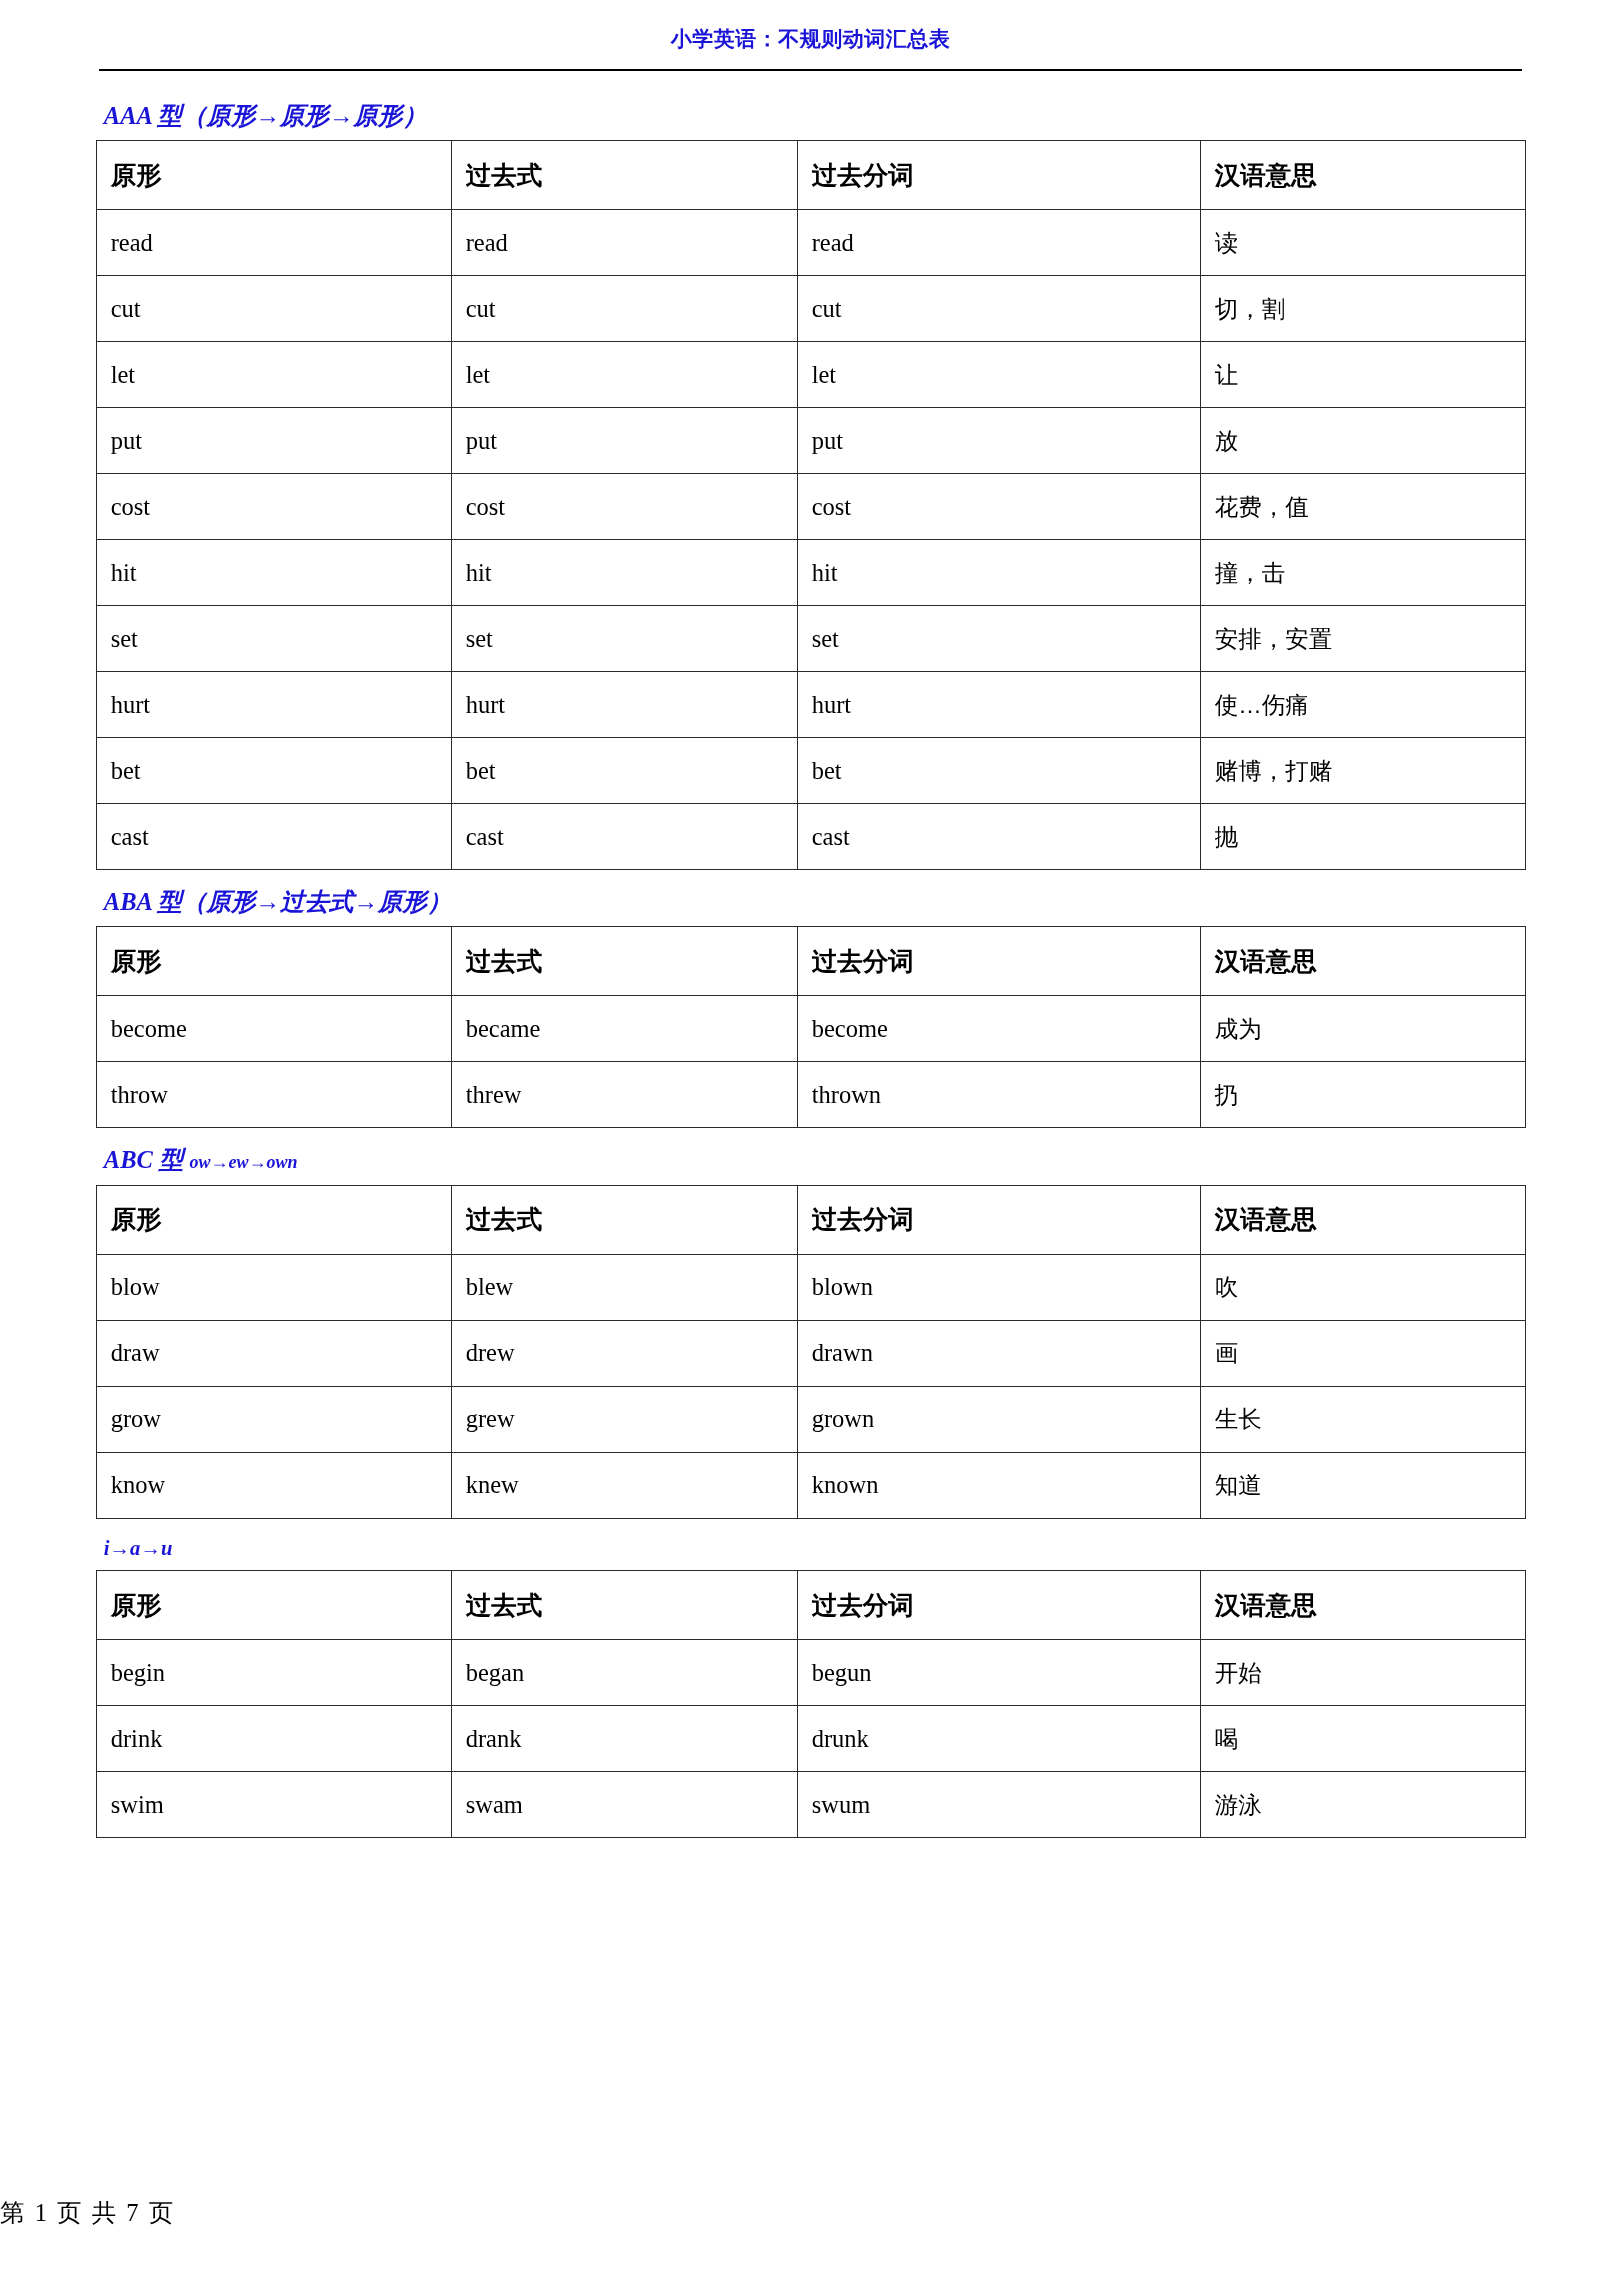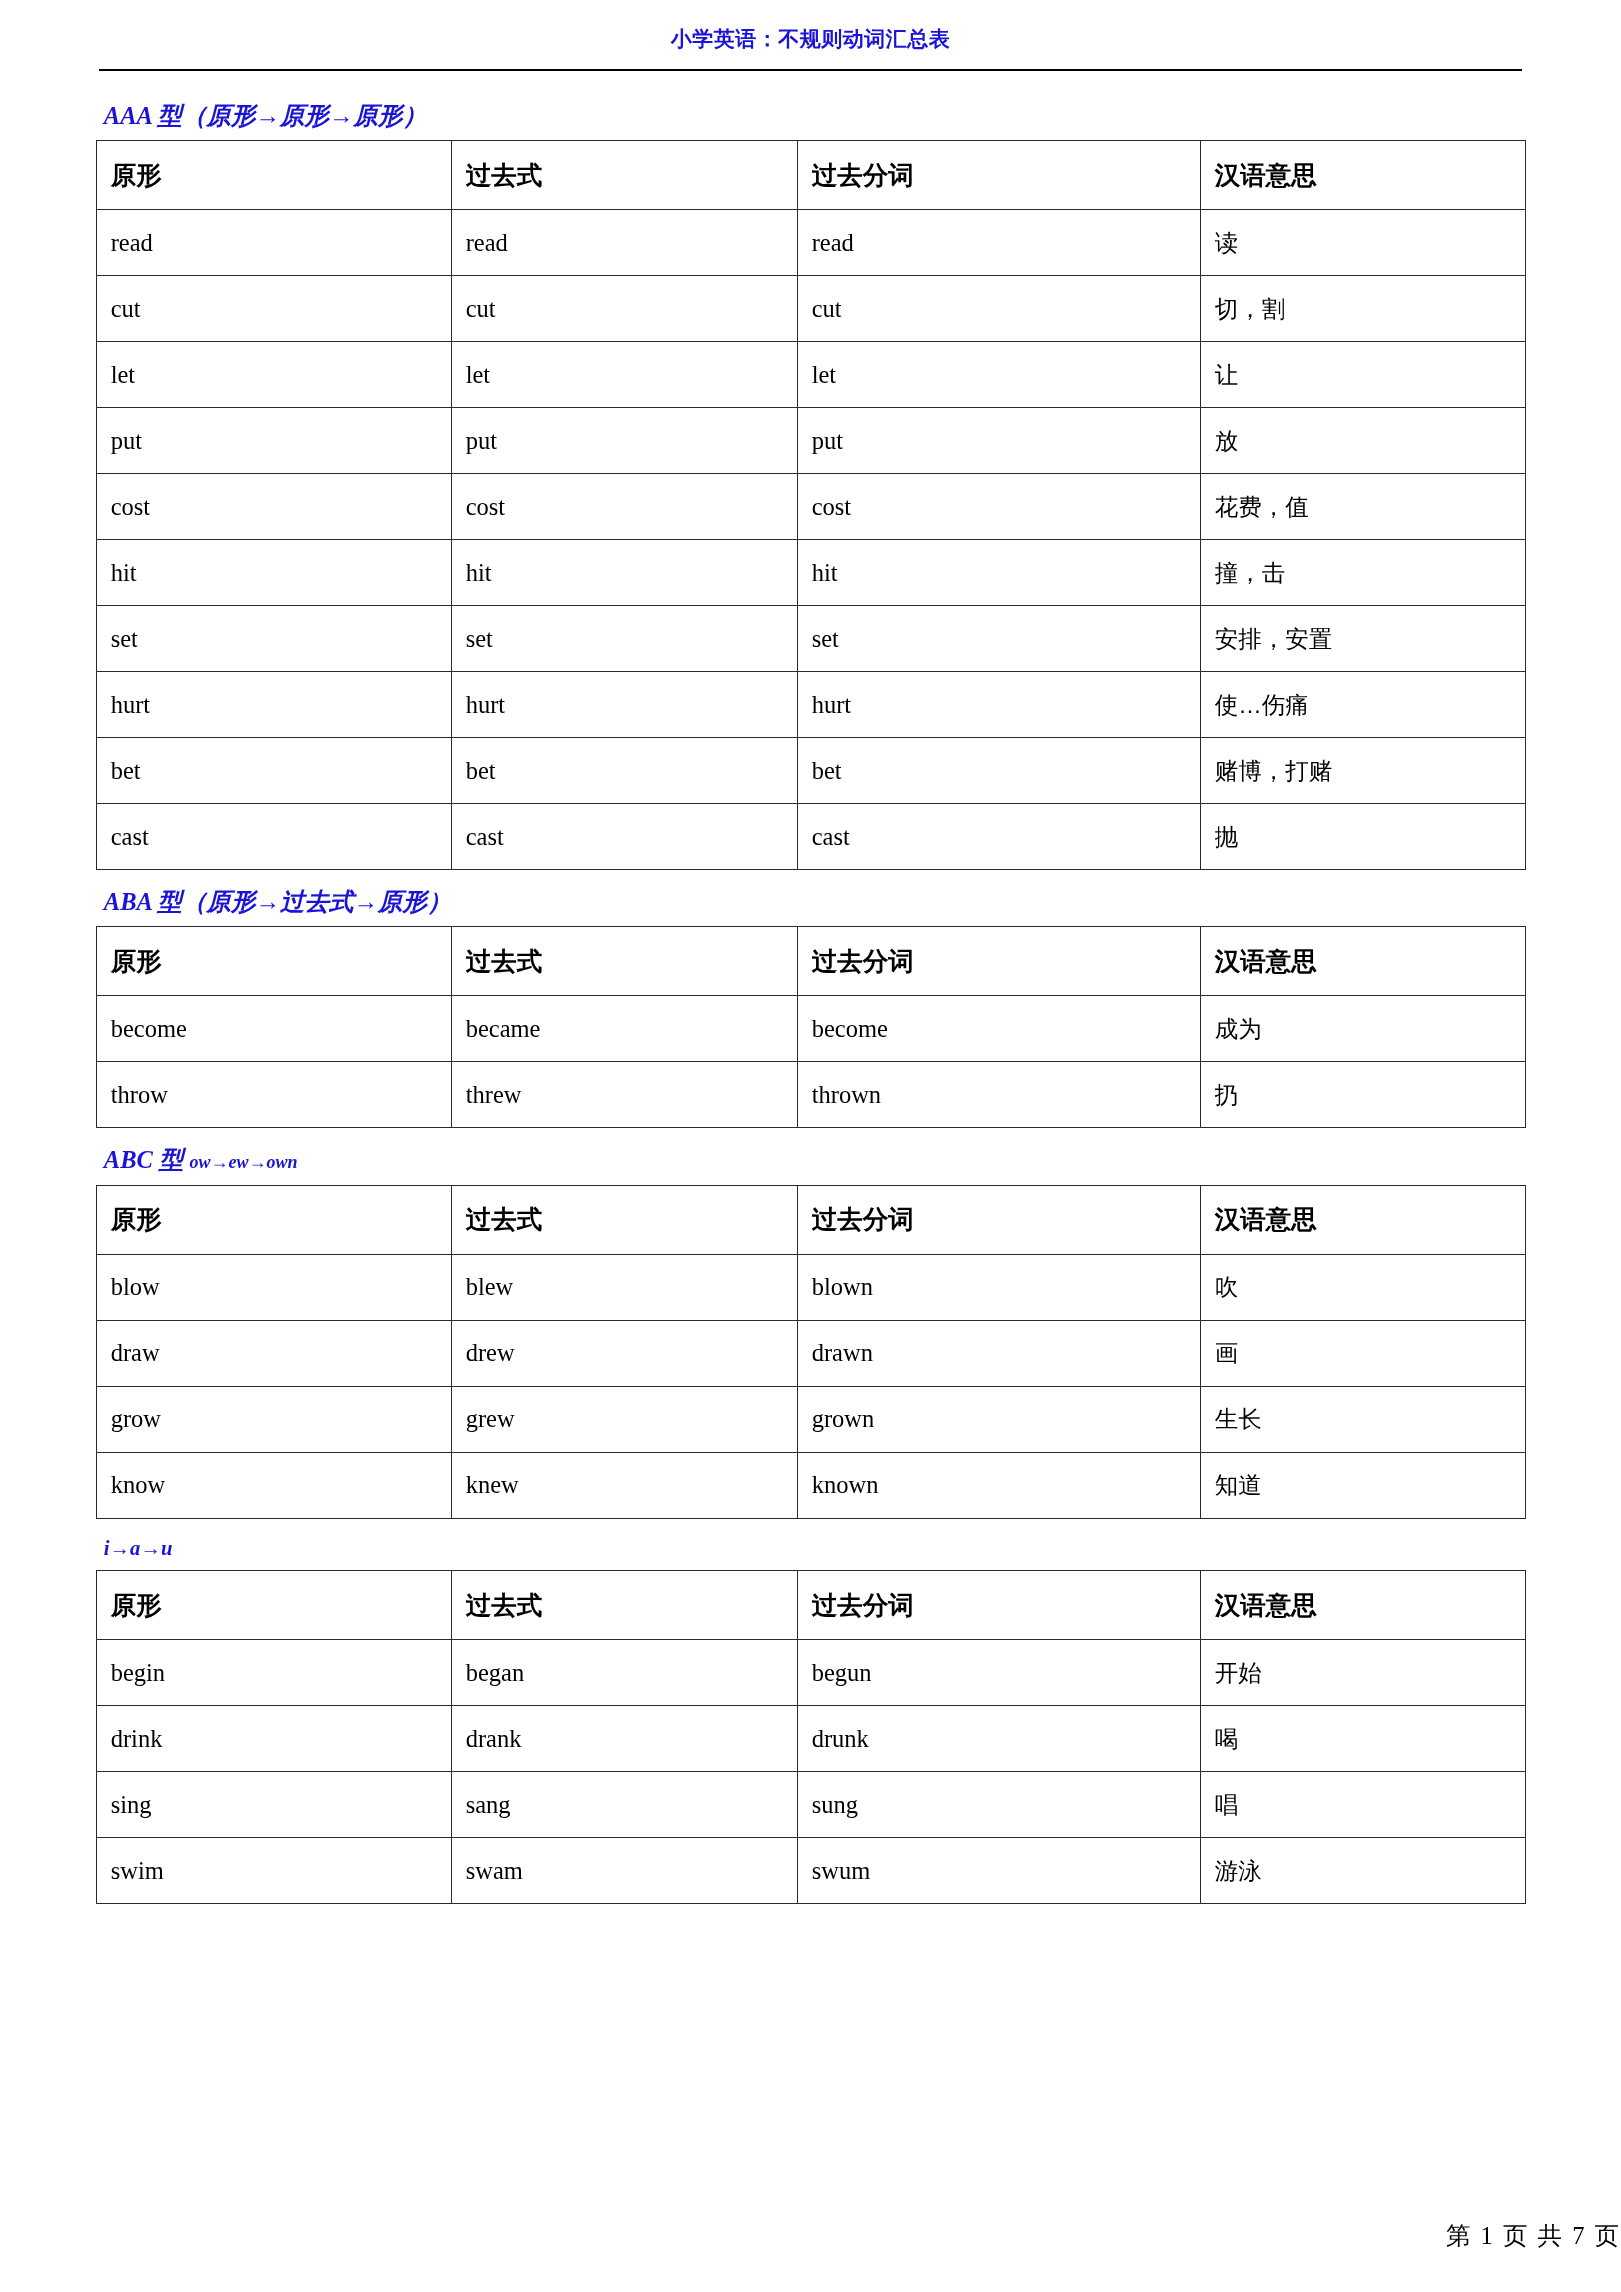--- a/index.html
+++ b/index.html
@@ -106,22 +106,22 @@
   table.verb-table td.meaning {
     font-family: "Liberation Sans", "DejaVu Sans", sans-serif;
     font-size: 23.5px;
   }
 
   
   .page-footer {
     position: absolute;
     left: 0;
     right: 0;
-    bottom: 41px;
-    text-align: right;
+    bottom: 64px;
+    text-align: left;
     font-size: 24.5px;
     color: #000000;
     letter-spacing: 2px;
   }
 </style>
 </head>
 <body>
 
 <div class="page">
 
@@ -307,26 +307,20 @@
               <td>begun</td>
               <td class="meaning">开始</td>
             </tr>
             <tr>
               <td>drink</td>
               <td>drank</td>
               <td>drunk</td>
               <td class="meaning">喝</td>
             </tr>
             <tr>
-              <td>sing</td>
-              <td>sang</td>
-              <td>sung</td>
-              <td class="meaning">唱</td>
-            </tr>
-            <tr>
               <td>swim</td>
               <td>swam</td>
               <td>swum</td>
               <td class="meaning">游泳</td>
             </tr>
           </tbody>
         </table>
       </div>
   </div>
 

